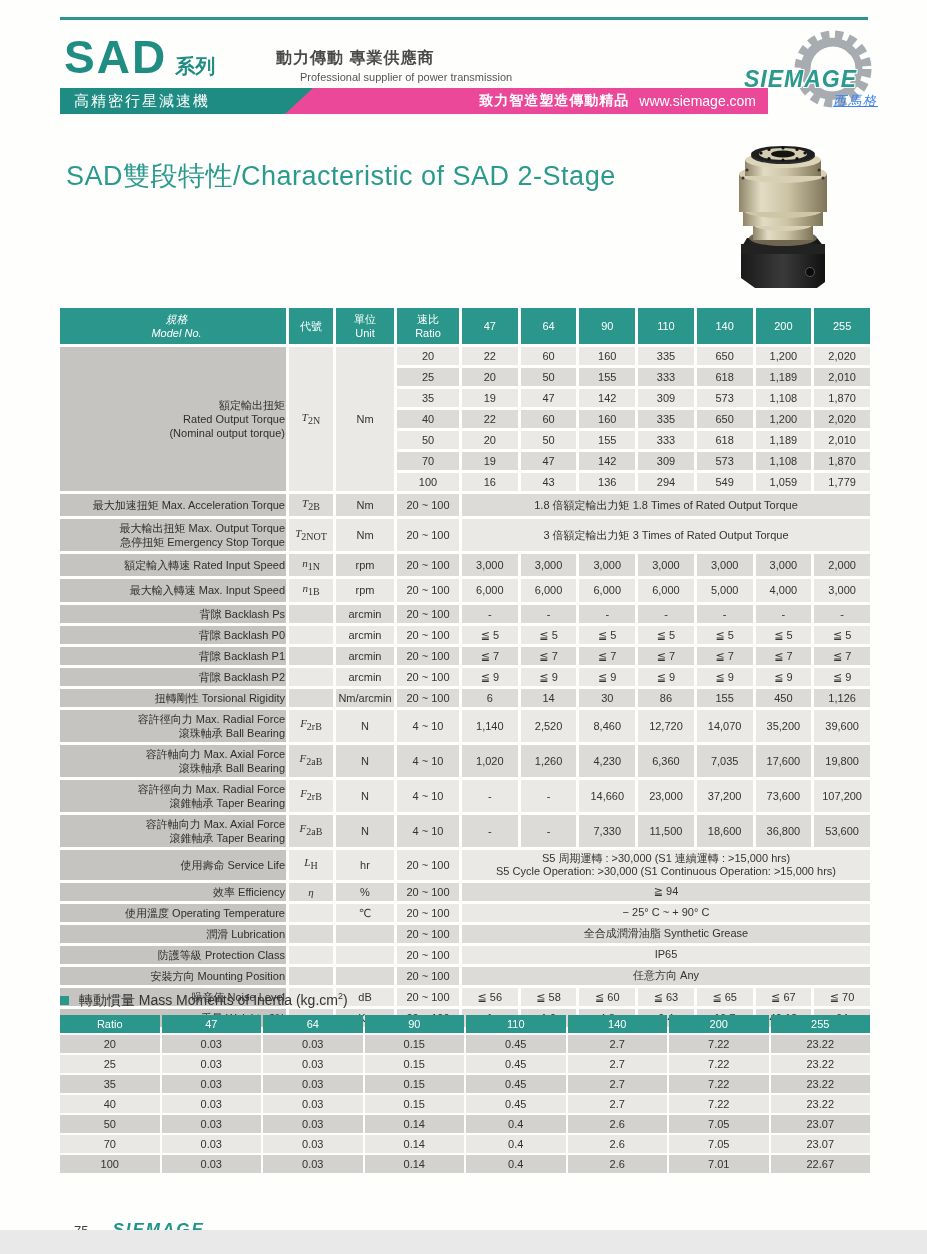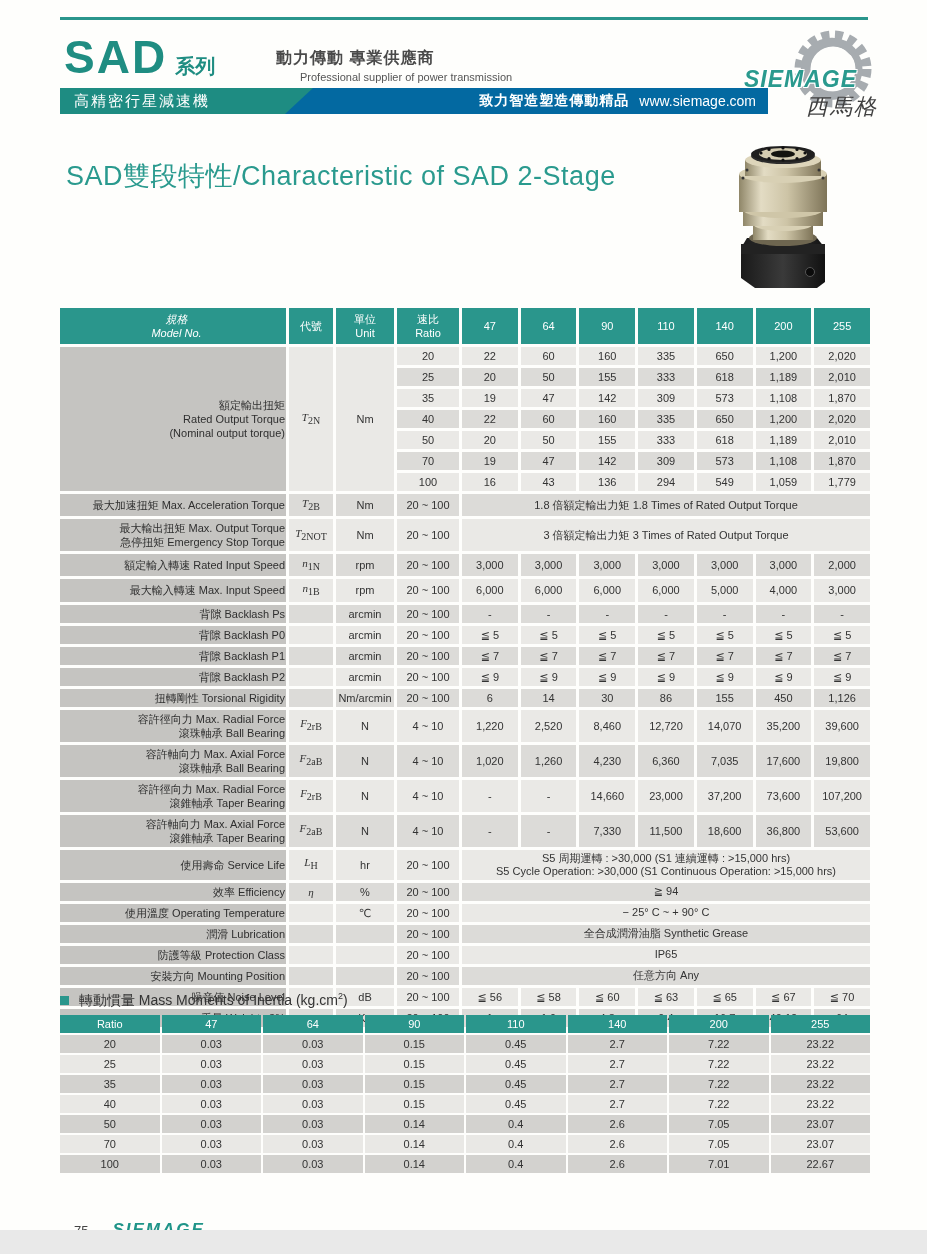--- a/index.html
+++ b/index.html
@@ -10,32 +10,32 @@
   .brand{position:absolute;left:64px;top:34px;}
   .brand .sad{font-size:46px;font-weight:bold;color:#1f8d82;letter-spacing:2px;line-height:46px;}
   .brand .series{font-size:20px;font-weight:bold;color:#1f8d82;margin-left:8px;}
   .tagline{position:absolute;left:276px;top:48px;}
   .tagline .zh{font-size:16px;font-weight:bold;color:#4a4a4a;letter-spacing:1px;
                font-family:Liberation Sans, sans-serif;}
   .tagline .en{font-size:11px;color:#555;margin-top:2px;padding-left:24px;}
   .banner{position:absolute;left:60px;top:88px;width:708px;height:26px;background:#1e8c82;}
   .banner .left-txt{position:absolute;left:14px;top:0;line-height:26px;color:#fff;font-size:15px;
                     font-family:"Liberation Serif","DejaVu Serif",serif;letter-spacing:2px;}
-  .banner .right-seg{position:absolute;left:225px;top:0;right:0;bottom:0;background:#0369a1;
+  .banner .right-seg{position:absolute;left:225px;top:0;right:0;bottom:0;background:#ec4899;
                      clip-path:polygon(28px 0,100% 0,100% 100%,0 100%);
                      display:flex;align-items:center;justify-content:flex-end;padding-right:12px;box-sizing:border-box;}
   .banner .slogan{color:#fff;font-size:14px;font-weight:bold;letter-spacing:1px;}
   .banner .site{color:#fff;font-size:14px;margin-left:10px;}
   .logo{position:absolute;left:742px;top:26px;width:136px;height:92px;}
   .logo svg{position:absolute;left:48px;top:0;}
   .logo .word{position:absolute;left:2px;top:40px;font-size:23px;font-weight:bold;font-style:italic;
               color:#2a9a8e;letter-spacing:1px;
               text-shadow:-1px -1px 0 #fff,1px -1px 0 #fff,-1px 1px 0 #fff,1px 1px 0 #fff;}
-  .logo .zh{position:absolute;right:0;top:66px;font-size:22px;color:#404040;font-style:italic;
-            font-family:"Liberation Serif","DejaVu Serif",serif;letter-spacing:2px;}
+  .logo .zh{position:absolute;right:0;top:66px;font-size:13px;color:#3b82f6;font-style:italic;
+            font-family:"Liberation Serif","DejaVu Serif",serif;letter-spacing:2px;text-decoration:underline;}
   
   .doc-title{position:absolute;left:66px;top:158px;font-size:27px;color:#2a9a8e;letter-spacing:0.5px;}
   .product{position:absolute;left:695px;top:126px;}
   
   .spec-wrap{position:absolute;left:57px;top:305px;width:816px;}
   table{border-collapse:separate;table-layout:fixed;width:100%;}
   .spec{border-spacing:3px;font-size:11px;}
   .spec th{background:#2a968c;color:#fff;font-weight:normal;padding:4px 2px;line-height:14px;vertical-align:middle;}
   .spec th.h-model{text-align:center;padding-left:9px;font-style:italic;}
   .spec td{text-align:center;vertical-align:middle;padding:2px 1px;line-height:14px;}
@@ -391,21 +391,21 @@
             <td>1,126</td>
           </tr>
           <tr class="r0">
             <td class="lbl">
               <div>容許徑向力  Max. Radial Force</div>
               <div>滾珠軸承  Ball Bearing</div>
             </td>
             <td class="sym"><i>F</i><sub>2rB</sub></td>
             <td>N</td>
             <td>4 ~ 10</td>
-            <td>1,220</td>
+            <td>1,140</td>
             <td>2,520</td>
             <td>8,460</td>
             <td>12,720</td>
             <td>14,070</td>
             <td>35,200</td>
             <td>39,600</td>
           </tr>
           <tr class="r1">
             <td class="lbl">
               <div>容許軸向力  Max. Axial Force</div>

